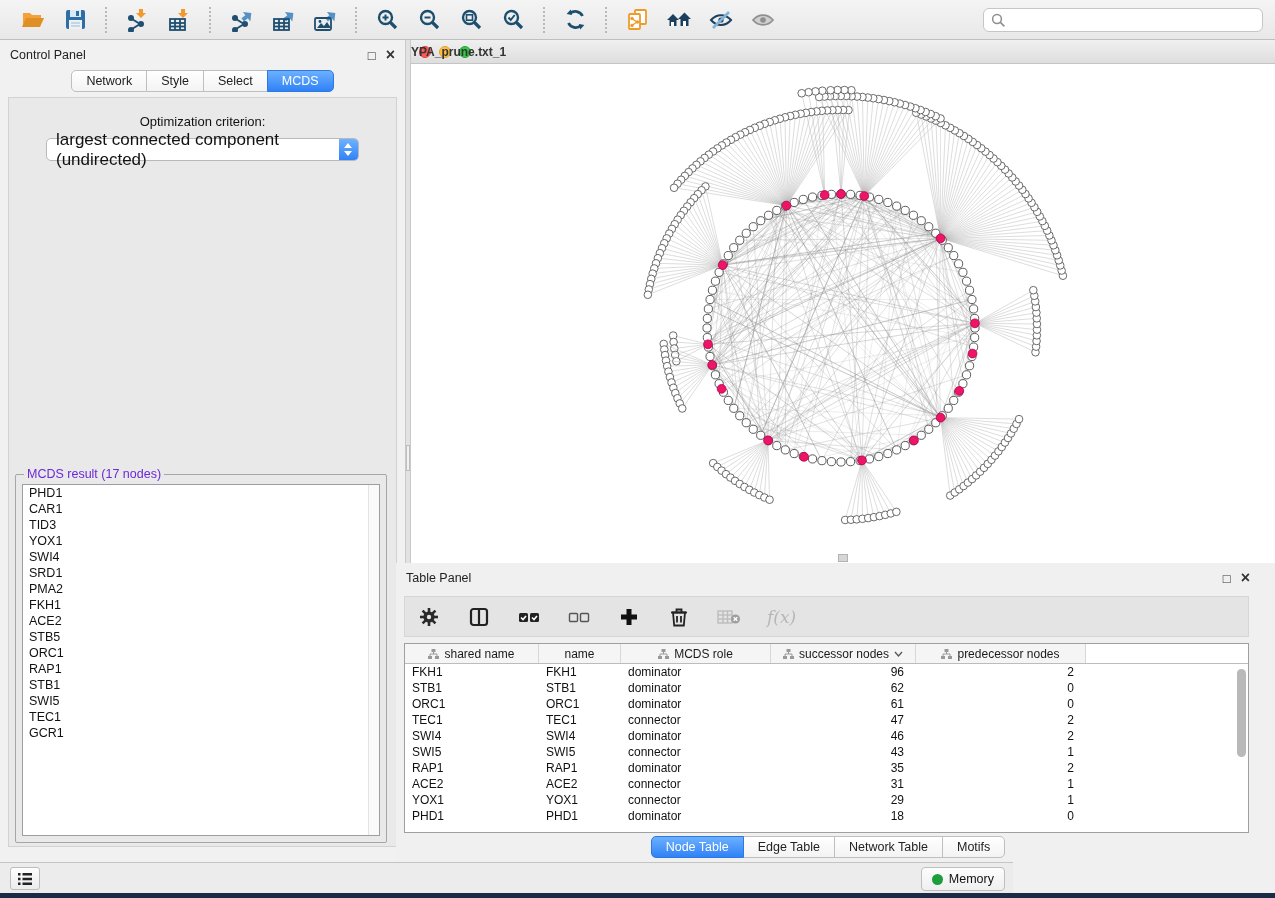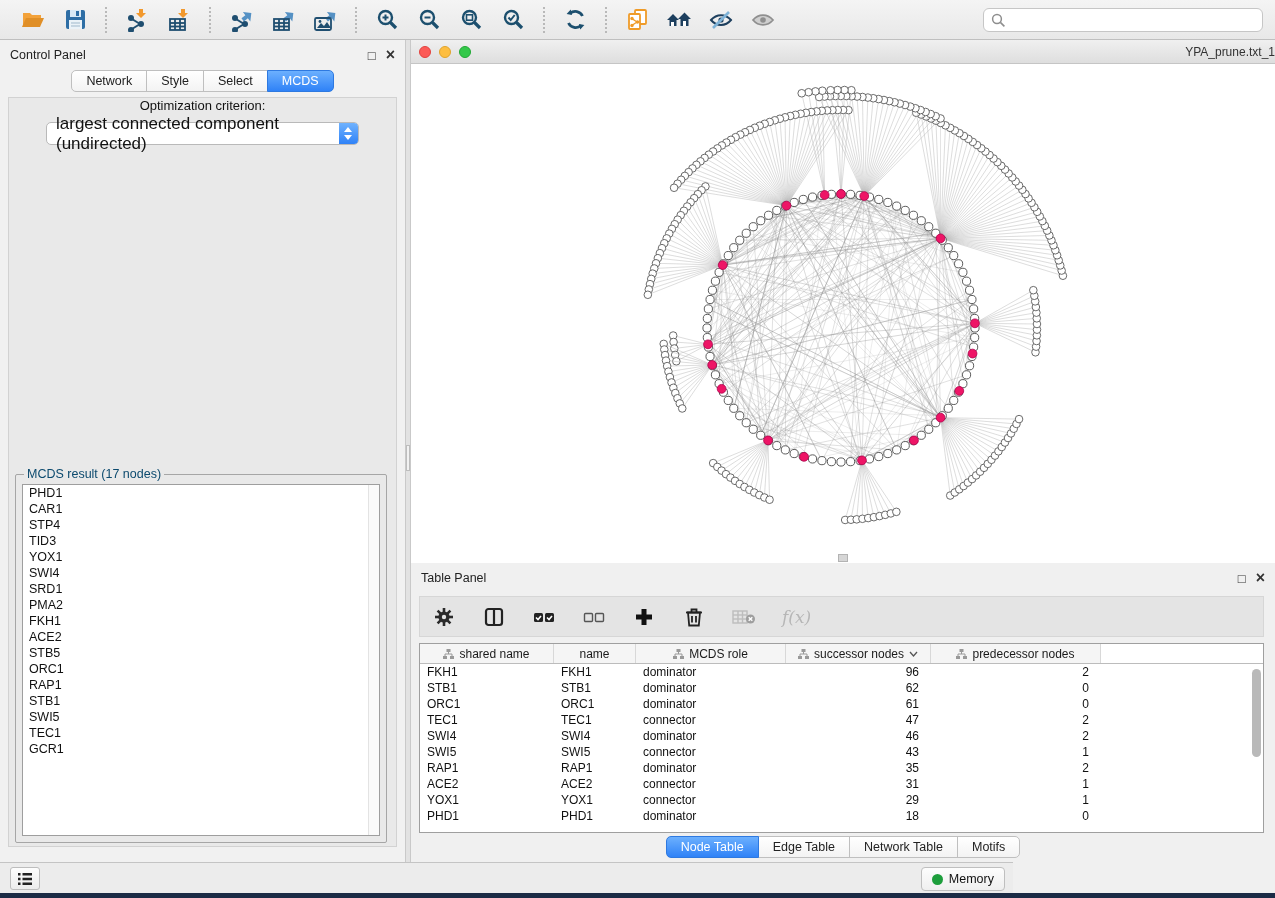--- a/index.html
+++ b/index.html
@@ -27,63 +27,63 @@
 
   .seg-bar { display:flex; justify-content:center; }
   .seg { font-size:12.5px; color:#222; background:linear-gradient(#ffffff,#f3f3f3);
     border:1px solid #bfbfbf; padding:3px 14px; margin-left:-1px; position:relative; cursor:default; }
   .seg:first-child { border-radius:5px 0 0 5px; margin-left:0; }
   .seg:last-child { border-radius:0 5px 5px 0; }
   .seg.sel { background:linear-gradient(#6cb0fe,#2f82f7); color:#fff; border-color:#2e79e0; z-index:1; }
 
   #cp-card { position:absolute; left:8px; top:57px; width:389px; height:750px;
     background:#e9e9e9; border:1px solid #d2d2d2; }
-  #criterion-label { text-align:center; font-size:13px; color:#111; }
+  #criterion-label { text-align:center; margin-top:16px; font-size:13px; color:#111; }
   #criterion-select { position:relative; margin:9px auto 0; width:313px; height:23px;
     background:#fff; border:1px solid #b9b9b9; border-radius:5px; display:flex; align-items:center; cursor:default; }
   #criterion-select .val { font-size:17px; color:#111; padding-left:9px; flex:1; }
   #criterion-select .stepper { width:19px; height:21px; border-radius:0 4px 4px 0;
     background:linear-gradient(#6fb2fe,#2f82f7); position:relative; }
   .stepper::before, .stepper::after { content:""; position:absolute; left:5px; border-left:4.5px solid transparent; border-right:4.5px solid transparent; }
   .stepper::before { top:4px; border-bottom:5px solid #fff; }
   .stepper::after { bottom:4px; border-top:5px solid #fff; }
   #cp-buttons { display:flex; justify-content:center; gap:14px; margin-top:12px; }
   .mac-btn { height:23px; padding:0 13px; font-size:12.5px; color:#111;
     background:linear-gradient(#ffffff,#f1f1f1); border:1px solid #b6b6b6; border-radius:5px; cursor:default; }
   .mac-btn.focused { border-color:#7aa8e8; box-shadow:0 0 0 3px #a9cbf5; }
 
   #mcds-fieldset { position:absolute; left:6px; right:9px; top:369px; height:376px;
     border:1px solid #a6a6a6; border-radius:2px; background:transparent; }
-  #mcds-fieldset legend { font-size:12.5px; color:#0c4a6e; margin-left:8px; padding:0 3px; }
+  #mcds-fieldset legend { font-size:12.5px; color:#6d28d9; margin-left:8px; padding:0 3px; }
   #mcds-list { position:absolute; left:6px; right:6px; top:3px; bottom:6px;
     background:#fff; border:1px solid #9e9e9e; overflow:hidden; }
   .mcds-item { font-size:12.5px; color:#111; line-height:16px; padding-left:6px; }
   #mcds-track { position:absolute; right:0; top:0; bottom:0; width:11px; background:#fafafa; border-left:1px solid #e3e3e3; }
 
   
   #v-splitter { position:absolute; left:405px; top:40px; width:6px; height:822px;
     background:#e2e2e2; border-left:1px solid #c9c9c9; border-right:1px solid #c9c9c9; }
   #v-splitter .handle { position:absolute; top:405px; left:0; width:4px; height:26px;
     background:#f2f2f2; border:1px solid #bdbdbd; }
 
   
   #network-window { position:absolute; left:411px; top:40px; width:864px; height:523px; background:#fff; }
   #net-titlebar { height:24px; background:linear-gradient(#f0f0f0,#dedede); border-bottom:1px solid #c5c5c5;
     display:flex; align-items:center; position:relative; }
   .tl { width:12px; height:12px; border-radius:50%; margin-left:8px; cursor:default; }
   .tl.red { background:#fc5b57; border:1px solid #e2423e; }
   .tl.yellow { background:#fdbe41; border:1px solid #e0a42c; }
   .tl.green { background:#34c84a; border:1px solid #22a835; }
-  #net-title { position:absolute; left:0; right:0; text-align:right; font-size:12px; color:#333; }
+  #net-title { position:absolute; left:0; right:0; text-align:left; font-size:12px; color:#333;font-weight:bold; }
   #graph-svg { position:absolute; left:0; top:24px; }
   #net-collapse { position:absolute; left:427px; bottom:1px; width:10px; height:8px;
     background:#d6d6d6; border:1px solid #b3b3b3; }
 
   
-  #table-panel { position:absolute; left:411px; top:563px; width:864px; height:299px; background:#f0f0f0; }
+  #table-panel { position:absolute; left:396px; top:563px; width:864px; height:299px; background:#f0f0f0; }
   #tp-toolbar { position:absolute; left:8px; right:11px; top:33px; height:41px; background:#e4e4e4;
     border:1px solid #d6d6d6; display:flex; align-items:center; padding-left:10px; gap:22px; }
   .tp-ico { width:28px; height:28px; display:flex; align-items:center; justify-content:center; cursor:default; }
   .fx-label { font-family:"DejaVu Serif", serif; font-style:italic; font-size:17px; color:#b6b6b6; margin-left:2px; }
 
   #tp-table { position:absolute; left:8px; right:11px; top:80px; height:190px;
     background:#fff; border:1px solid #9f9f9f; overflow:hidden; }
   .t-head { display:grid; grid-template-columns:134px 82px 150px 145px 170px 1fr; height:20px;
     border-bottom:1px solid #bcbcbc; }
   .t-hcell { background:#f5f5f5; border-right:1px solid #d8d8d8; display:flex; align-items:center;
@@ -289,21 +289,20 @@
       <div id="criterion-label">Optimization criterion:</div>
       <div id="criterion-select">
         <span class="val">largest connected component (undirected)</span>
         <span class="stepper"></span>
       </div>
       <fieldset id="mcds-fieldset">
         <legend>MCDS result (17 nodes)</legend>
         <div id="mcds-list">
           <div class="mcds-item">PHD1</div>
           <div class="mcds-item">CAR1</div>
-          <div class="mcds-item">STP4</div>
           <div class="mcds-item">TID3</div>
           <div class="mcds-item">YOX1</div>
           <div class="mcds-item">SWI4</div>
           <div class="mcds-item">SRD1</div>
           <div class="mcds-item">PMA2</div>
           <div class="mcds-item">FKH1</div>
           <div class="mcds-item">ACE2</div>
           <div class="mcds-item">STB5</div>
           <div class="mcds-item">ORC1</div>
           <div class="mcds-item">RAP1</div>

